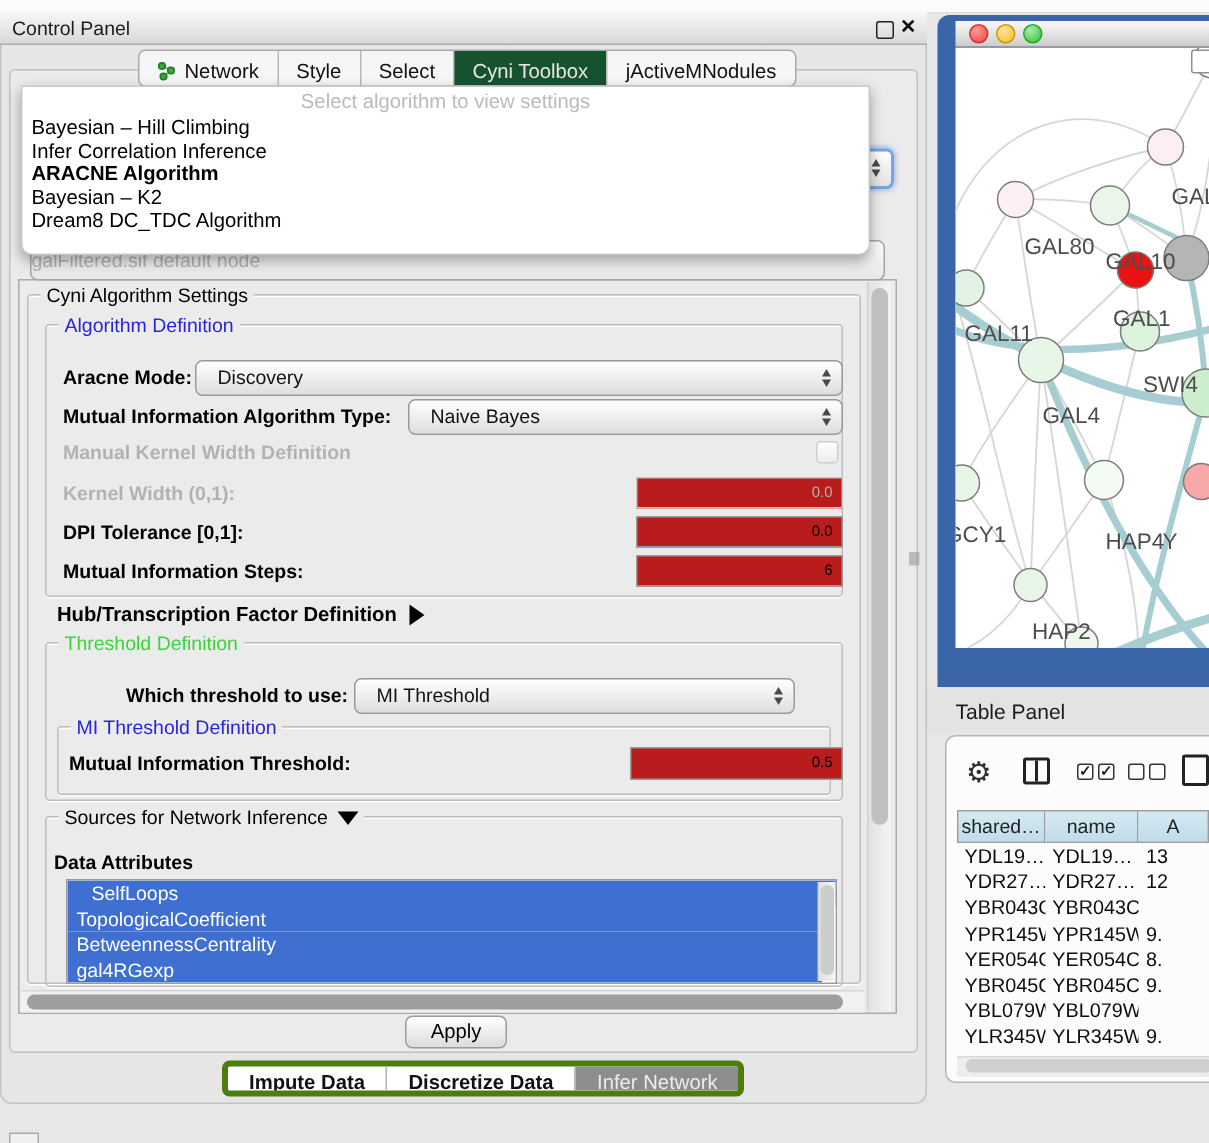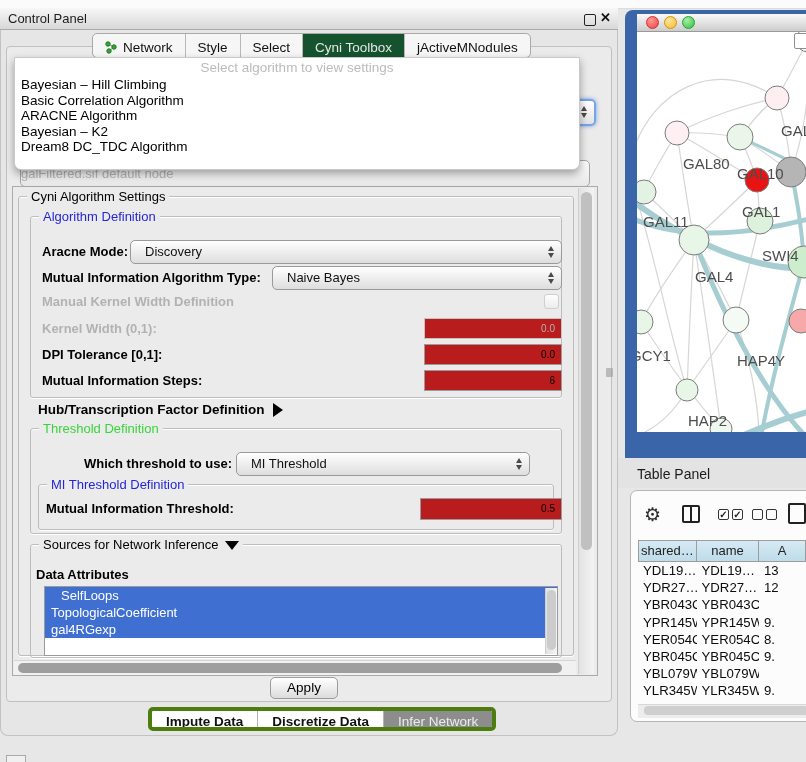--- a/index.html
+++ b/index.html
@@ -29,21 +29,21 @@
   .frag-combo1{left:300px;top:99px;width:296px;height:27px;border:2px solid #78a4e6;border-radius:5px;
                background:linear-gradient(#fff,#e2e2e2);box-shadow:0 0 4px rgba(90,140,220,.8);box-sizing:border-box;z-index:5}
   .frag-combo2{left:20px;top:160px;width:570px;height:27px;border:1px solid #a5a5a5;border-radius:5px;
                background:linear-gradient(#fdfdfd,#e7e7e7);box-sizing:border-box;z-index:5;
                font-size:13px;color:#b4b4b4;line-height:25px;}
   
   .popup{left:14px;top:57px;width:566px;height:113px;background:#fff;border:1px solid #c9c9c9;
          border-radius:0 0 7px 7px;box-shadow:0 4px 9px rgba(0,0,0,.35);z-index:10;box-sizing:border-box}
   .popup-prompt{height:19px;text-align:center;color:#bbbbbb;font-size:13.5px;line-height:19px}
   .popup-item{height:15.6px;line-height:15.6px;font-size:13.5px;color:#000;padding-left:6px;white-space:nowrap}
-  .popup-item.sel{font-weight:normal}
+  .popup-item.sel{font-weight:bold}
   
   .viewport{left:12px;top:186px;width:586px;height:490px;background:#ebebeb;
             border:1px solid #ababab;box-sizing:border-box}
   .groupbox{position:absolute;border:1px solid #bdbdbd;border-radius:3px;box-shadow:0 1px 0 #fff, inset 0 1px 0 #fff}
   .gb-label{position:absolute;top:-8px;left:8px;background:#ebebeb;padding:0 4px;font-size:13px;white-space:nowrap}
   .blue{color:#2626d8}.green{color:#3bd43b}
   .lbl{position:absolute;font-size:13px;font-weight:bold;color:#000;white-space:nowrap}
   .lbl.dis{color:#b2b2b2}
   .combo{position:absolute;height:24px;border:1px solid #9a9a9a;border-radius:5px;
          background:linear-gradient(#ffffff,#dedede);box-sizing:border-box;
@@ -153,21 +153,21 @@
       <div class="u"></div>
       <div class="d"></div>
     </span>
 </div>
 <div class="abs frag-combo2">galFiltered.sif default node</div>
 
 <div class="abs popup">
   <div class="popup-prompt">Select algorithm to view settings</div>
   <div>
       <div class="popup-item">Bayesian – Hill Climbing</div>
-      <div class="popup-item">Basic Correlation Algorithm</div>
+      <div class="popup-item">Infer Correlation Inference</div>
       <div class="popup-item sel">ARACNE Algorithm</div>
       <div class="popup-item">Bayesian – K2</div>
       <div class="popup-item">Dream8 DC_TDC Algorithm</div>
     </div>
 </div>
 
 <div class="abs viewport"></div>
 
 <div class="groupbox" style="left:18px;top:196px;width:554px;height:458px">
   <span class="gb-label">Cyni Algorithm Settings</span>
@@ -222,20 +222,21 @@
 <div class="lbl" style="left:46px;top:498px;line-height:22px">Mutual Information Threshold:</div>
 <div class="field" style="left:420px;top:498px;width:142px;height:22px;line-height:20px">0.5</div>
 
 <div class="groupbox" style="left:30px;top:544px;width:530px;height:112px">
   <span class="gb-label"><span>Sources for Network Inference</span><span class="tri-down"></span></span>
 </div>
 <div class="lbl" style="left:36px;top:566px;line-height:18px">Data Attributes</div>
 <div class="listbox" style="left:44px;top:586px;width:514px;height:70px">
     <div class="list-item" style="background: rgb(62, 111, 209); padding-left: 16px;">SelfLoops</div>
     <div class="list-item" style="background: rgb(62, 111, 209);">TopologicalCoefficient</div>
+    <div class="list-item" style="background: rgb(62, 111, 209);">BetweennessCentrality</div>
     <div class="list-item" style="background: rgb(62, 111, 209);">gal4RGexp</div>
   </div>
 <div class="sb-v" style="left:545px;top:588px;width:11px;height:66px">
   <div class="sb-thumb-v" style="left:1px;top:2px;width:9px;height:60px;background:#cccccc"></div>
 </div>
 
 <div class="sb-v" style="left:578px;top:188px;width:15px;height:486px">
   <div class="sb-thumb-v" style="left:2px;top:4px;width:11px;height:358px"></div>
 </div>
 <div class="sb-h" style="left:14px;top:660px;width:562px;height:14px">

